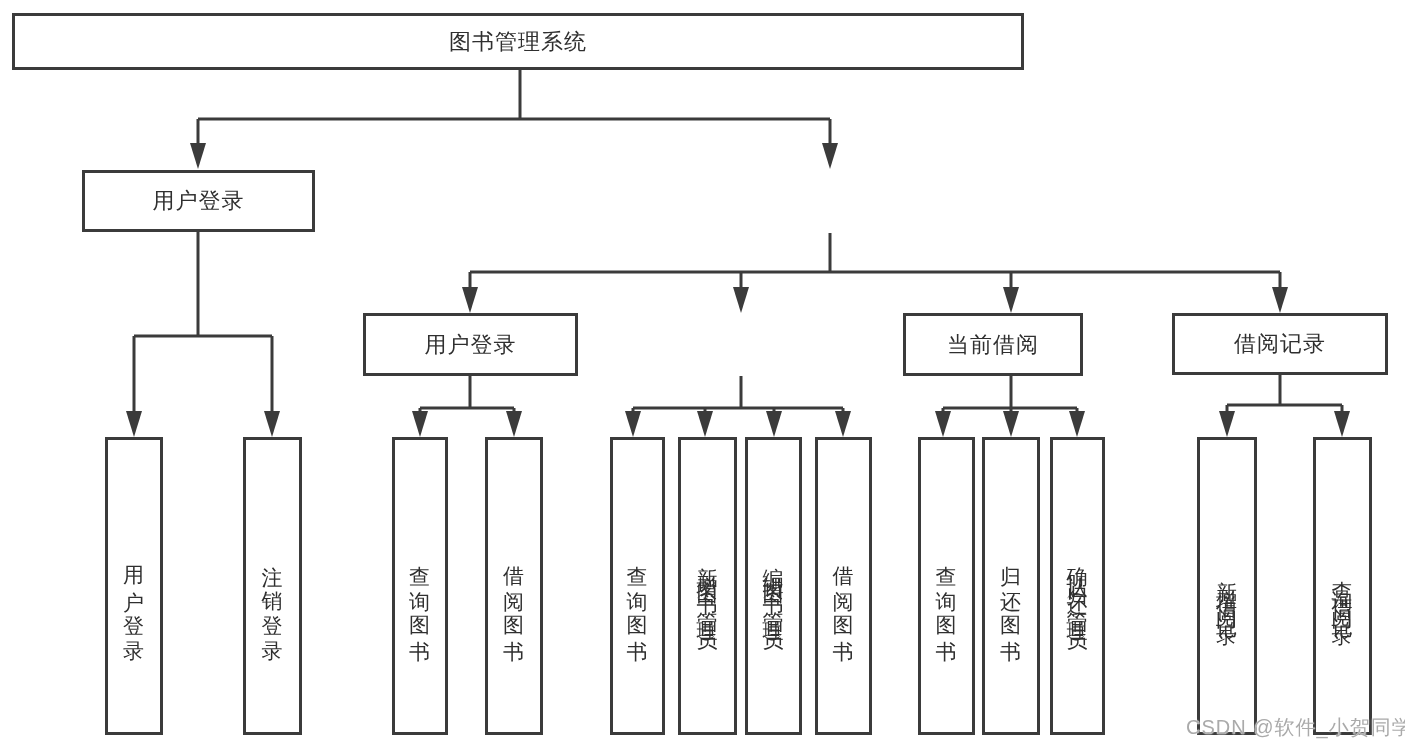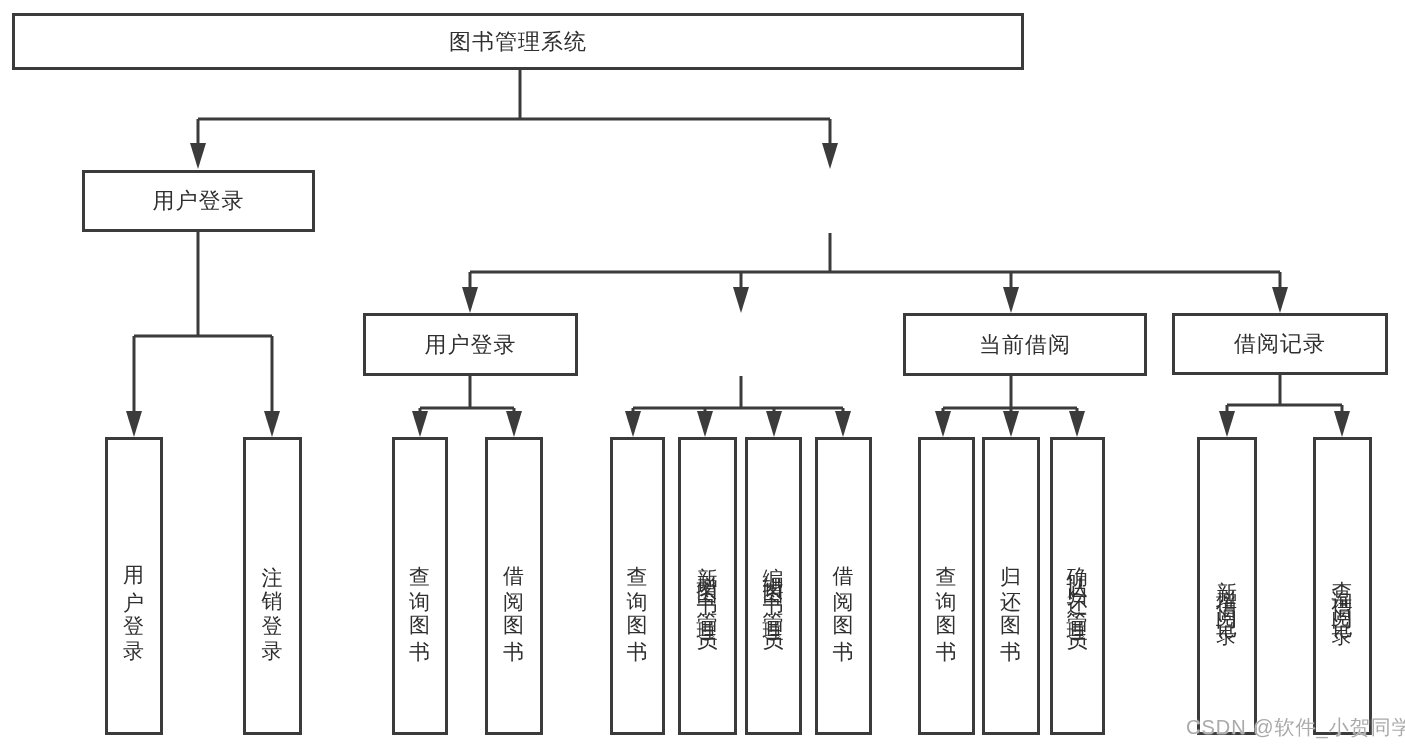--- a/index.html
+++ b/index.html
@@ -47,21 +47,21 @@
   }
   .ls-wide{letter-spacing:25px;padding-top:25px;}
   .ls-narrow{letter-spacing:9px;padding-top:9px;}
 
   
   .root {left:12px;  top:13px;  width:1012px; height:57px;}
   .l2-a {left:82px;  top:170px; width:233px;  height:62px;}
   .l2-b {left:712px; top:169px; width:235px;  height:64px;}
   .l3-1 {left:363px; top:313px; width:215px;  height:63px;}
   .l3-2 {left:633px; top:313px; width:216px;  height:63px;}
-  .l3-3 {left:903px; top:313px; width:244px;  height:63px;}
+  .l3-3 {left:903px; top:313px; width:180px;  height:63px;}
   .l3-4 {left:1172px;top:313px; width:216px;  height:62px;}
 
   .lf-1 {left:105px; width:58px;}
   .lf-2 {left:243px; width:59px;}
   .lf-3 {left:392px; width:56px;}
   .lf-4 {left:485px; width:58px;}
   .lf-5 {left:610px; width:55px;}
   .lf-6 {left:678px; width:59px;}
   .lf-7 {left:745px; width:57px;}
   .lf-8 {left:815px; width:57px;}

